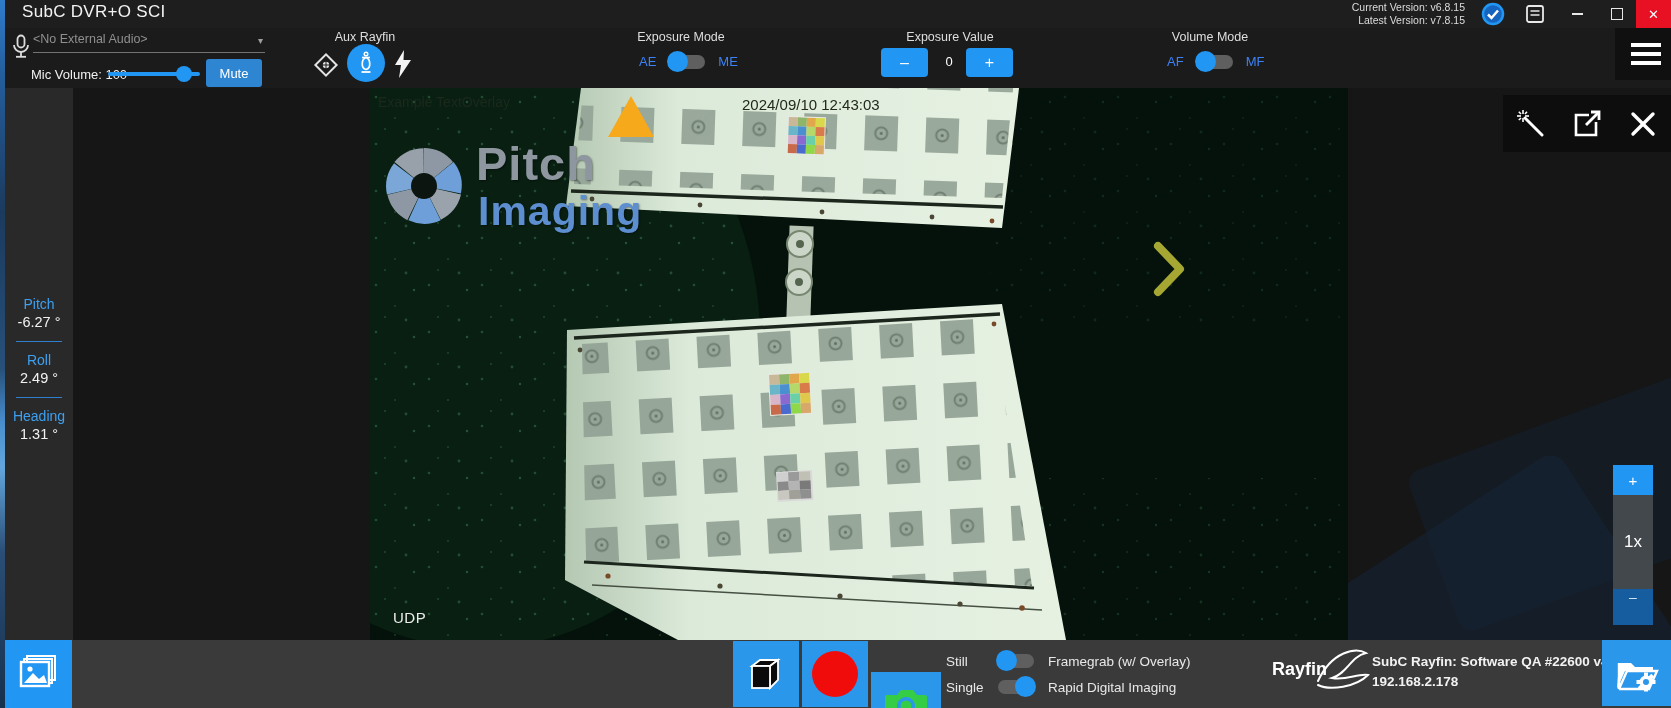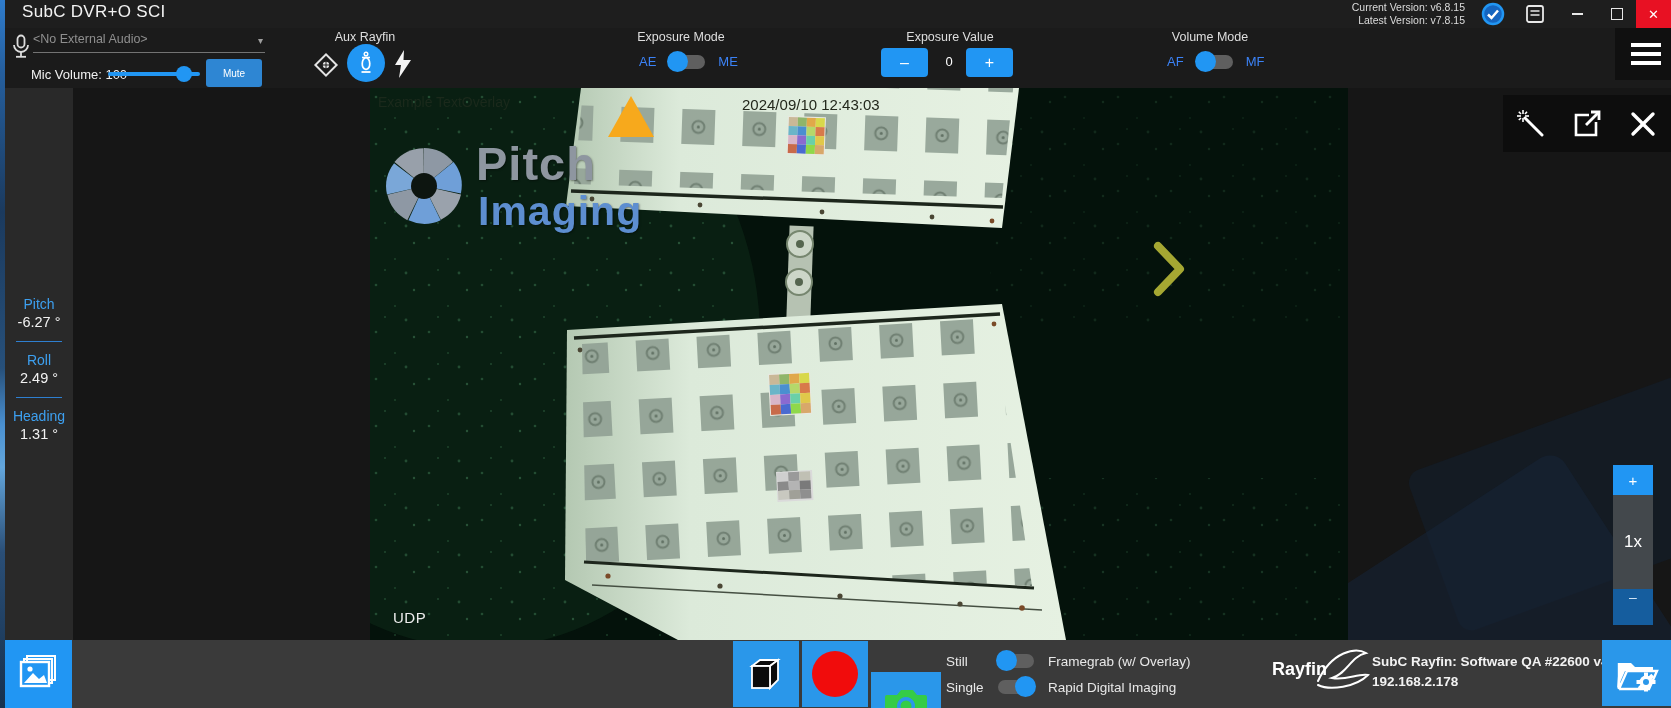--- a/index.html
+++ b/index.html
@@ -26,21 +26,21 @@
   .controls{position:absolute;left:5px;top:28px;width:1666px;height:60px;background:#1b1b1b;}
   .sec-label{position:absolute;top:2px;font-size:12.5px;color:#dedede;text-align:center;width:140px;}
   .mic-icon{position:absolute;left:5px;top:6px;width:22px;height:26px;}
   .audio-select{position:absolute;left:28px;top:4px;width:232px;height:20px;border-bottom:1px solid #737373;
     font-size:12.5px;color:#8f8f8f;}
   .audio-caret{position:absolute;right:2px;top:3px;color:#9f9f9f;font-size:10px;}
   .mic-vol{position:absolute;left:26px;top:39px;font-size:13px;color:#f0f0f0;}
   .slider{position:absolute;left:103px;top:44px;width:92px;height:4px;border-radius:2px;background:#2196f3;}
   .slider-knob{position:absolute;right:8px;top:-6px;width:16px;height:16px;border-radius:50%;background:#2196f3;}
   .mute-btn{position:absolute;left:201px;top:31px;width:56px;height:28px;background:#2e86d3;border-radius:3px;
-    display:flex;align-items:center;justify-content:center;font-size:10px;color:#fff;}
+    display:flex;align-items:center;justify-content:center;font-size:13px;color:#fff;}
 
   .aux-icons{position:absolute;left:300px;top:16px;width:130px;height:42px;}
   .aux-diamond{position:absolute;left:8px;top:8px;width:26px;height:26px;}
   .aux-lamp{position:absolute;left:42px;top:0;width:38px;height:38px;border-radius:50%;background:#2196f3;
     display:flex;align-items:center;justify-content:center;}
   .aux-bolt{position:absolute;left:88px;top:6px;width:20px;height:28px;}
 
   .toggle{position:relative;width:36px;height:14px;border-radius:7px;background:#5f5f5f;}
   .toggle .knob{position:absolute;top:-4px;left:-2px;width:21px;height:21px;border-radius:50%;background:#2196f3;}
   .toggle.right .knob{left:auto;right:-2px;}

